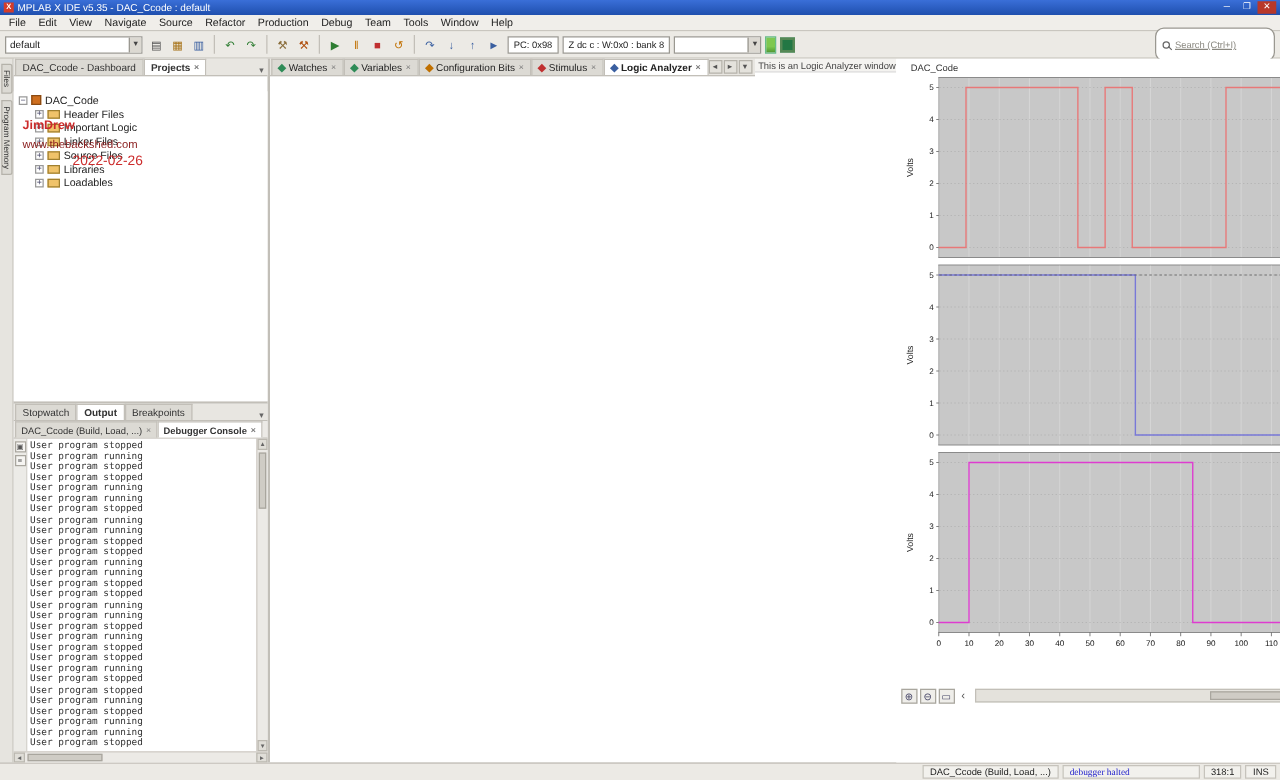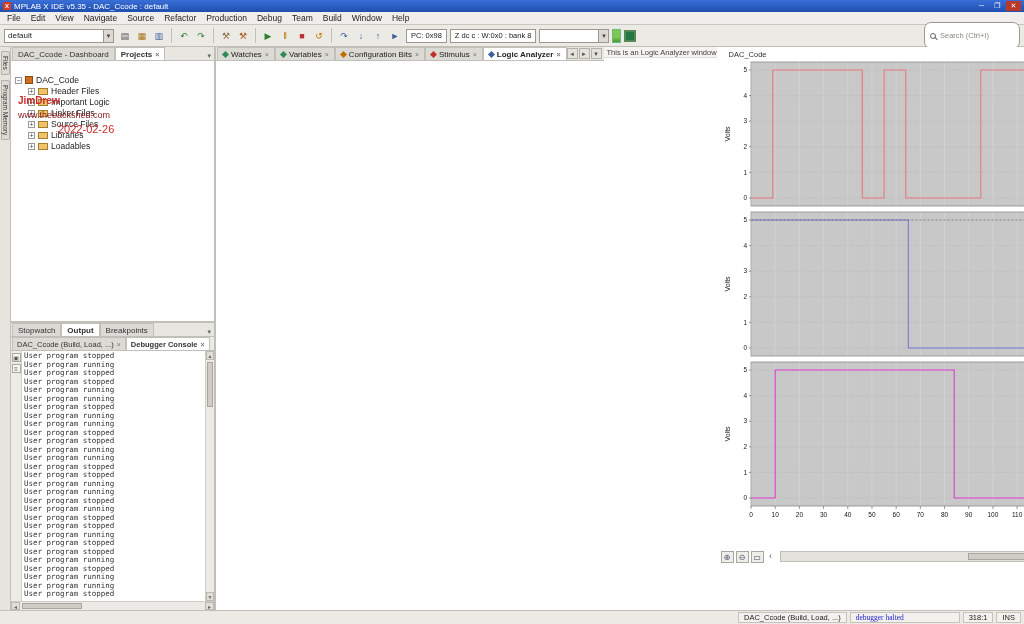--- a/index.html
+++ b/index.html
@@ -23,21 +23,21 @@
   .combo { height:14px; background:#fff; border:1px solid #9a9891; display:flex; align-items:center; font-size:8px; width:110px; }
   .combo .combo-label { padding:0 3px; flex:1; color:#222; }
   .combo .arrow { background:#dcd9d2; border-left:1px solid #9a9891; width:10px; text-align:center; font-size:6px; color:#444; line-height:12px; }
   .combo2 { width:70px; }
   #tb-icons { display:flex; align-items:center; gap:1px; }
   .tbicon { width:16px; height:16px; display:flex; align-items:center; justify-content:center; font-size:9px; border:1px solid transparent; }
   .tbsep { width:1px; height:15px; background:#c2bfb8; margin:0 3px; }
   .tbfield { height:14px; background:#fff; border:1px solid #9a9891; font-size:7.5px; display:flex; align-items:center; padding:0 4px; color:#222; white-space:nowrap; }
   .gauge { width:9px; height:14px; background:linear-gradient(#7ec850 60%, #4e9630); border:1px solid #6b8; }
   .chip { width:12px; height:12px; background:#274; border:2px solid #585; }
-  .searchbox { margin-left:auto; width:96px; height:27px; border:1px solid #9a9891; background:#fff; border-radius:7px; display:flex; align-items:center; padding:0 5px; gap:4px; color:#8a8880; font-size:7.5px; }
+  .searchbox { margin-left:auto; width:96px; height:27px; border:1px solid #9a9891; background:#fff; border-radius:7px; display:flex; align-items:center; padding:0 5px; gap:4px; color:#8a8880; font-size:7.5px;text-decoration:underline; }
   .mag { width:6px; height:6px; border:1px solid #666; border-radius:50%; position:relative; flex:0 0 auto; }
   .mag::after { content:''; position:absolute; width:4px; height:1px; background:#666; transform:rotate(45deg); right:-3px; bottom:-1px; }
 
   
   .main { flex:1; display:flex; min-height:0; }
   .dockstrip { width:11px; background:#e6e4df; border-right:1px solid #c2bfb8; display:flex; flex-direction:column; align-items:center; padding-top:4px; gap:5px; flex:0 0 auto; }
   .vtab { writing-mode:vertical-rl; font-size:6.5px; color:#333; background:#dcdad4; border:1px solid #b5b2aa; padding:4px 0; border-radius:0 2px 2px 0; }
 
   .leftcol { width:205px; display:flex; flex-direction:column; border-right:2px solid #c2bfb8; background:#fff; flex:0 0 auto; }
   .paneltabs { height:14px; background:#e8e6e1; display:flex; border-bottom:1px solid #c2bfb8; align-items:flex-end; padding-left:1px; flex:0 0 auto; }
@@ -124,21 +124,21 @@
   <div class="menubar" id="menubar">
       <span class="menu-item">File</span>
       <span class="menu-item">Edit</span>
       <span class="menu-item">View</span>
       <span class="menu-item">Navigate</span>
       <span class="menu-item">Source</span>
       <span class="menu-item">Refactor</span>
       <span class="menu-item">Production</span>
       <span class="menu-item">Debug</span>
       <span class="menu-item">Team</span>
-      <span class="menu-item">Build</span>
+      <span class="menu-item">Tools</span>
       <span class="menu-item">Window</span>
       <span class="menu-item">Help</span>
     </div>
 
   <div class="toolbar">
     <div class="combo">
       <span class="combo-label">default</span>
       <span class="arrow">▼</span>
     </div>
     <span id="tb-icons">

